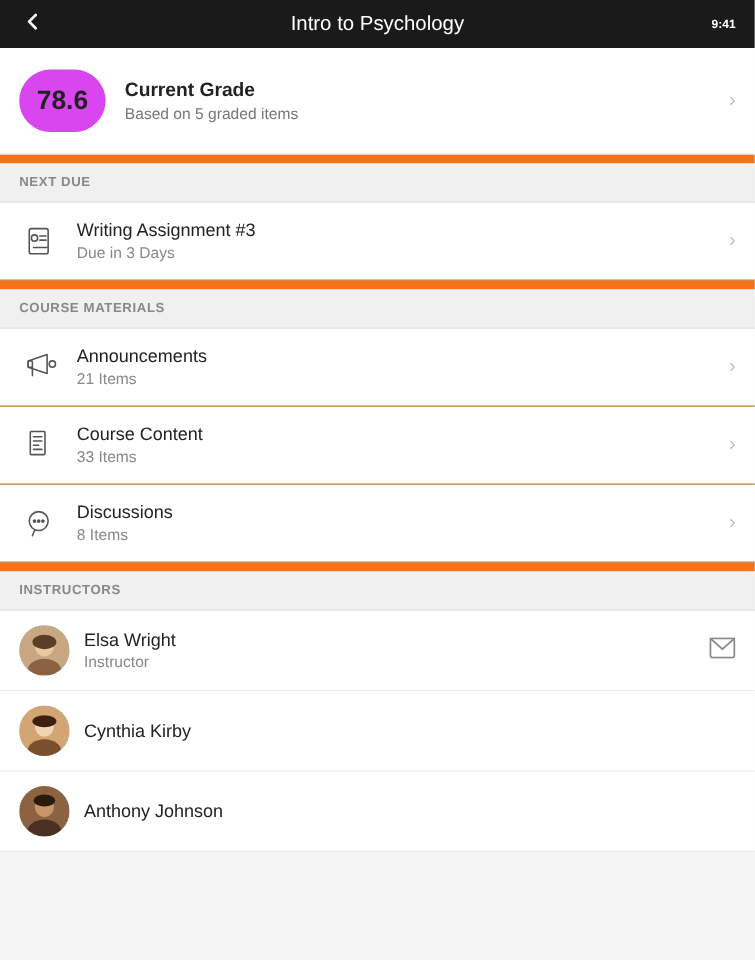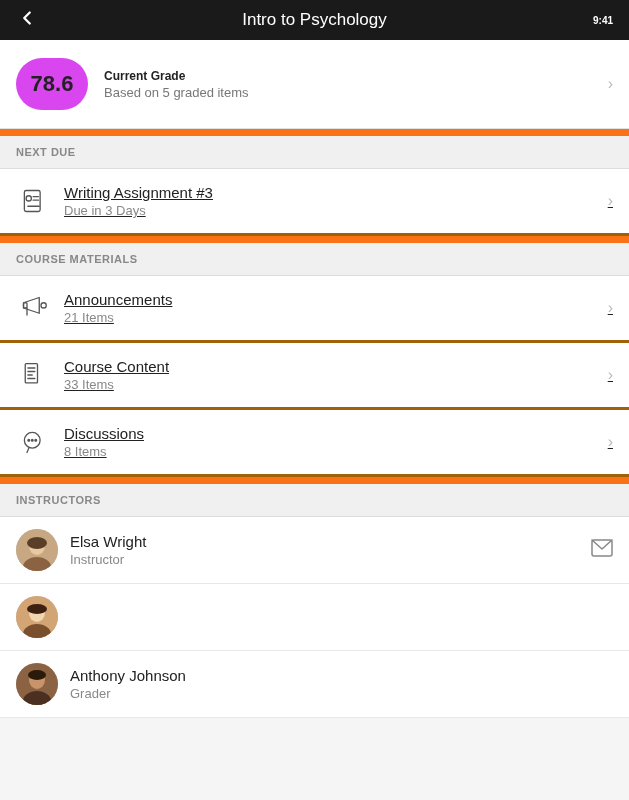--- a/index.html
+++ b/index.html
@@ -66,21 +66,21 @@
       font-size: 22px;
       font-weight: 700;
       color: #222;
       flex-shrink: 0;
     }
     .grade-info {
       flex: 1;
       margin-left: 16px;
     }
     .grade-title {
-      font-size: 12px;
+      font-size: 16px;
       font-weight: 600;
       color: #222;
     }
     .grade-subtitle {
       font-size: 13px;
       color: #777;
       margin-top: 2px;
     }
     .chevron {
       color: #bbb;
@@ -98,23 +98,22 @@
       border-bottom: 1px solid #ddd;
       border-top: 7px solid #f97316;
     }
 
     
     .list-item {
       background: #fff;
       display: flex;
       align-items: center;
       padding: 14px 16px;
-      border-bottom: 3px solid #a16207;
+      border-bottom: 1px solid #a16207;
       cursor: pointer;
-      text-decoration: underline;
     }
     .list-item-icon {
       width: 36px;
       height: 36px;
       display: flex;
       align-items: center;
       justify-content: center;
       flex-shrink: 0;
     }
     .list-item-text {
@@ -306,29 +305,29 @@
 <div class="instructor-item">
   <div class="avatar">
     <svg viewBox="0 0 42 42" xmlns="http://www.w3.org/2000/svg">
       <rect width="42" height="42" fill="#d4a574"></rect>
       <ellipse cx="21" cy="17" rx="8" ry="9" fill="#f0d5b0"></ellipse>
       <ellipse cx="21" cy="38" rx="14" ry="10" fill="#7a4f2e"></ellipse>
       <ellipse cx="21" cy="13" rx="10" ry="5" fill="#3d2010"></ellipse>
     </svg>
   </div>
   <div class="instructor-text">
+    <div class="instructor-name">Cynthia Kirby</div>
   </div>
 </div>
 
 <div class="instructor-item">
   <div class="avatar">
     <svg viewBox="0 0 42 42" xmlns="http://www.w3.org/2000/svg">
       <rect width="42" height="42" fill="#8b6343"></rect>
       <ellipse cx="21" cy="17" rx="8" ry="9" fill="#c8956a"></ellipse>
       <ellipse cx="21" cy="38" rx="14" ry="10" fill="#4a3020"></ellipse>
       <ellipse cx="21" cy="12" rx="9" ry="5" fill="#2a1a0a"></ellipse>
     </svg>
   </div>
   <div class="instructor-text">
     <div class="instructor-name">Anthony Johnson</div>
-    <div class="instructor-role">Grader</div>
   </div>
 </div>
 
 </body></html>

